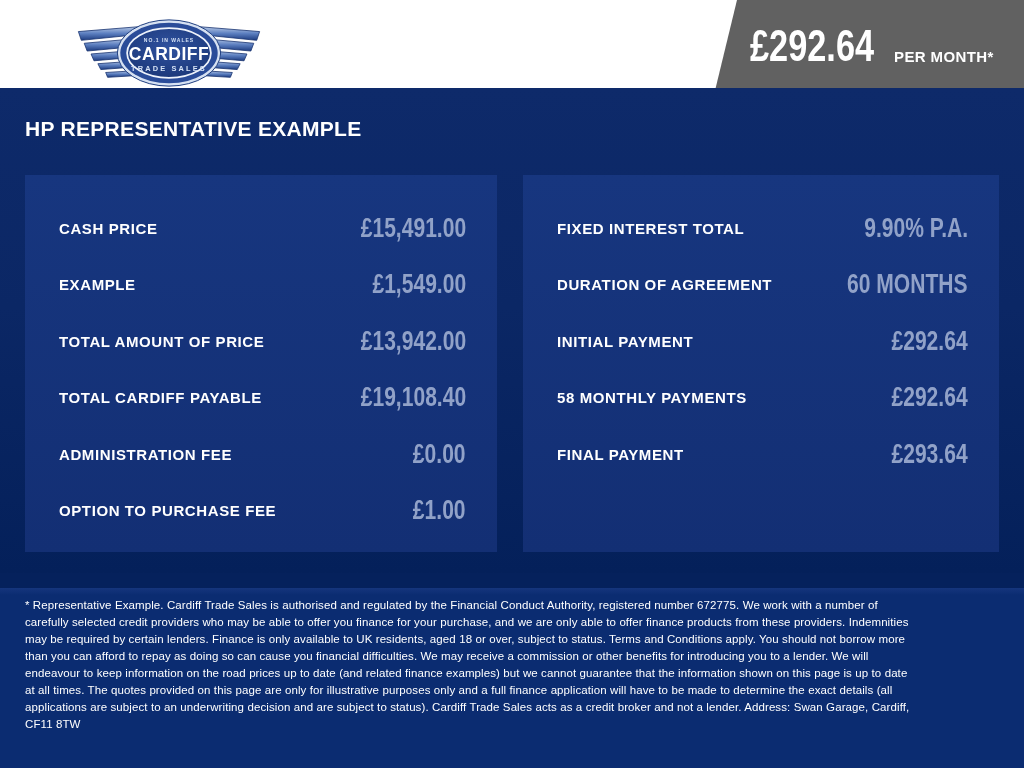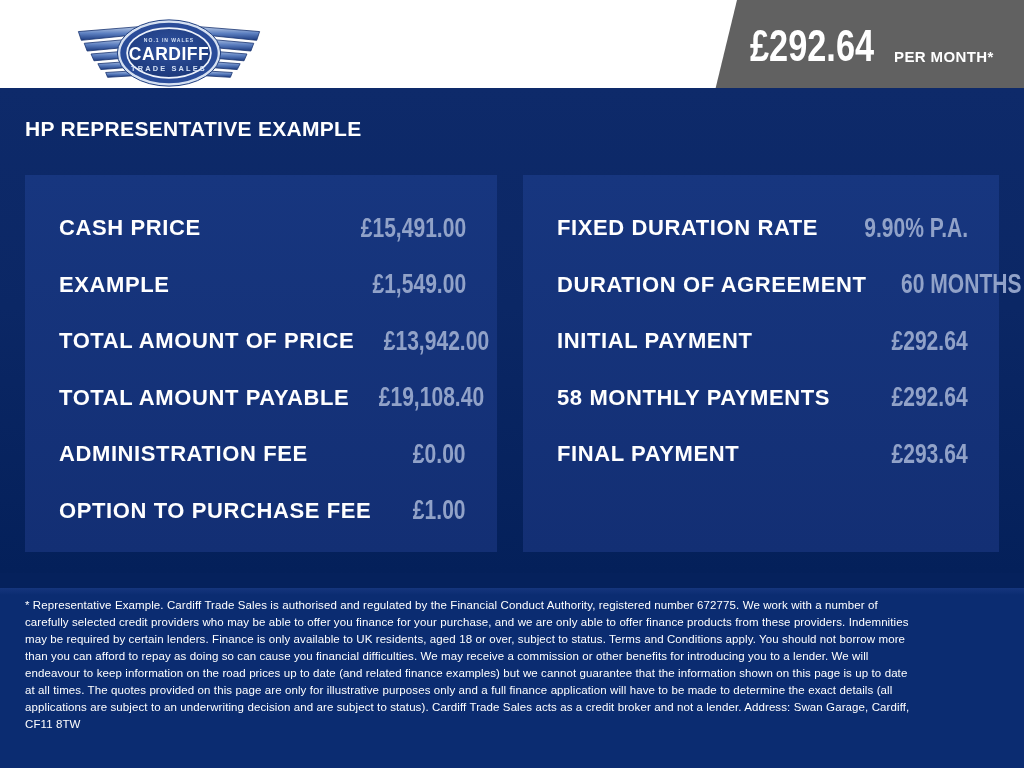--- a/index.html
+++ b/index.html
@@ -50,21 +50,21 @@
     background:linear-gradient(to bottom,#17367f,#132f74);
     padding-top:25px;
   }
   .panel-left{left:25px;width:472px;}
   .panel-right{left:523px;width:476px;}
   .row{
     height:56.5px;display:flex;justify-content:space-between;align-items:center;
     padding:0 31px 0 34px;
   }
   .row .label{
-    color:#ffffff;font-size:22px;font-weight:bold;letter-spacing:.6px;
+    color:#ffffff;font-size:15px;font-weight:bold;letter-spacing:.6px;
     white-space:nowrap;
   }
   .row .value{
     color:#91a2c8;font-size:27px;font-weight:bold;white-space:nowrap;
     transform:scaleX(0.78);transform-origin:right center;
   }
 
   
   .footer{
     position:absolute;left:0;top:588px;width:1024px;height:180px;
@@ -140,36 +140,36 @@
       </div>
       <div class="row">
         <span class="label">EXAMPLE</span>
         <span class="value">£1,549.00</span>
       </div>
       <div class="row">
         <span class="label">TOTAL AMOUNT OF PRICE</span>
         <span class="value">£13,942.00</span>
       </div>
       <div class="row">
-        <span class="label">TOTAL AMOUNT PAYABLE</span>
+        <span class="label">TOTAL CARDIFF PAYABLE</span>
         <span class="value">£19,108.40</span>
       </div>
       <div class="row">
         <span class="label">ADMINISTRATION FEE</span>
         <span class="value">£0.00</span>
       </div>
       <div class="row">
         <span class="label">OPTION TO PURCHASE FEE</span>
         <span class="value">£1.00</span>
       </div>
     </section>
 
     <section class="panel panel-right">
       <div class="row">
-        <span class="label">FIXED DURATION RATE</span>
+        <span class="label">FIXED INTEREST TOTAL</span>
         <span class="value">9.90% P.A.</span>
       </div>
       <div class="row">
         <span class="label">DURATION OF AGREEMENT</span>
         <span class="value">60 MONTHS</span>
       </div>
       <div class="row">
         <span class="label">INITIAL PAYMENT</span>
         <span class="value">£292.64</span>
       </div>

